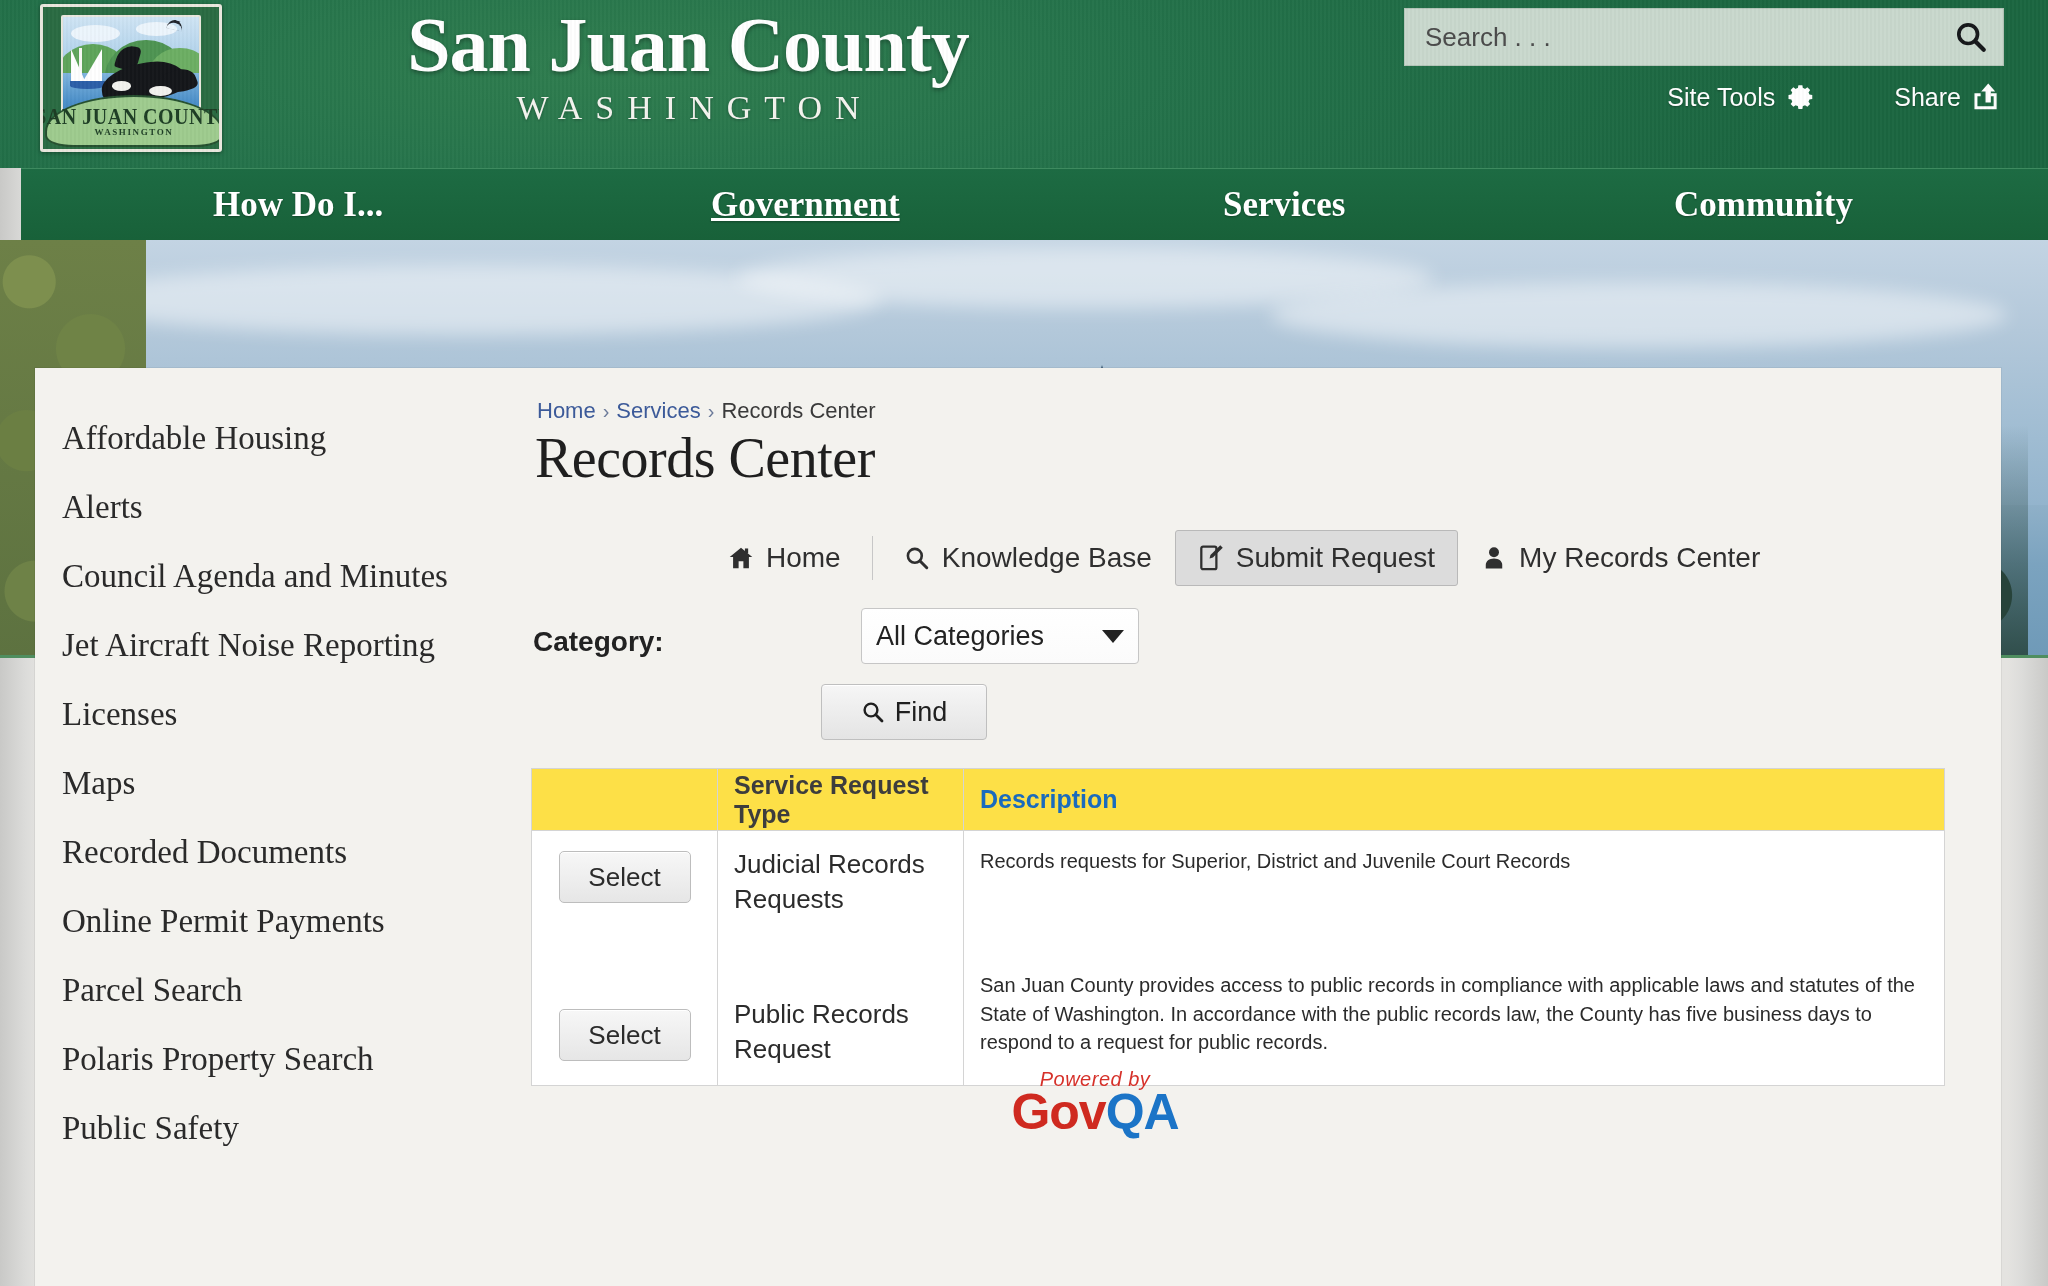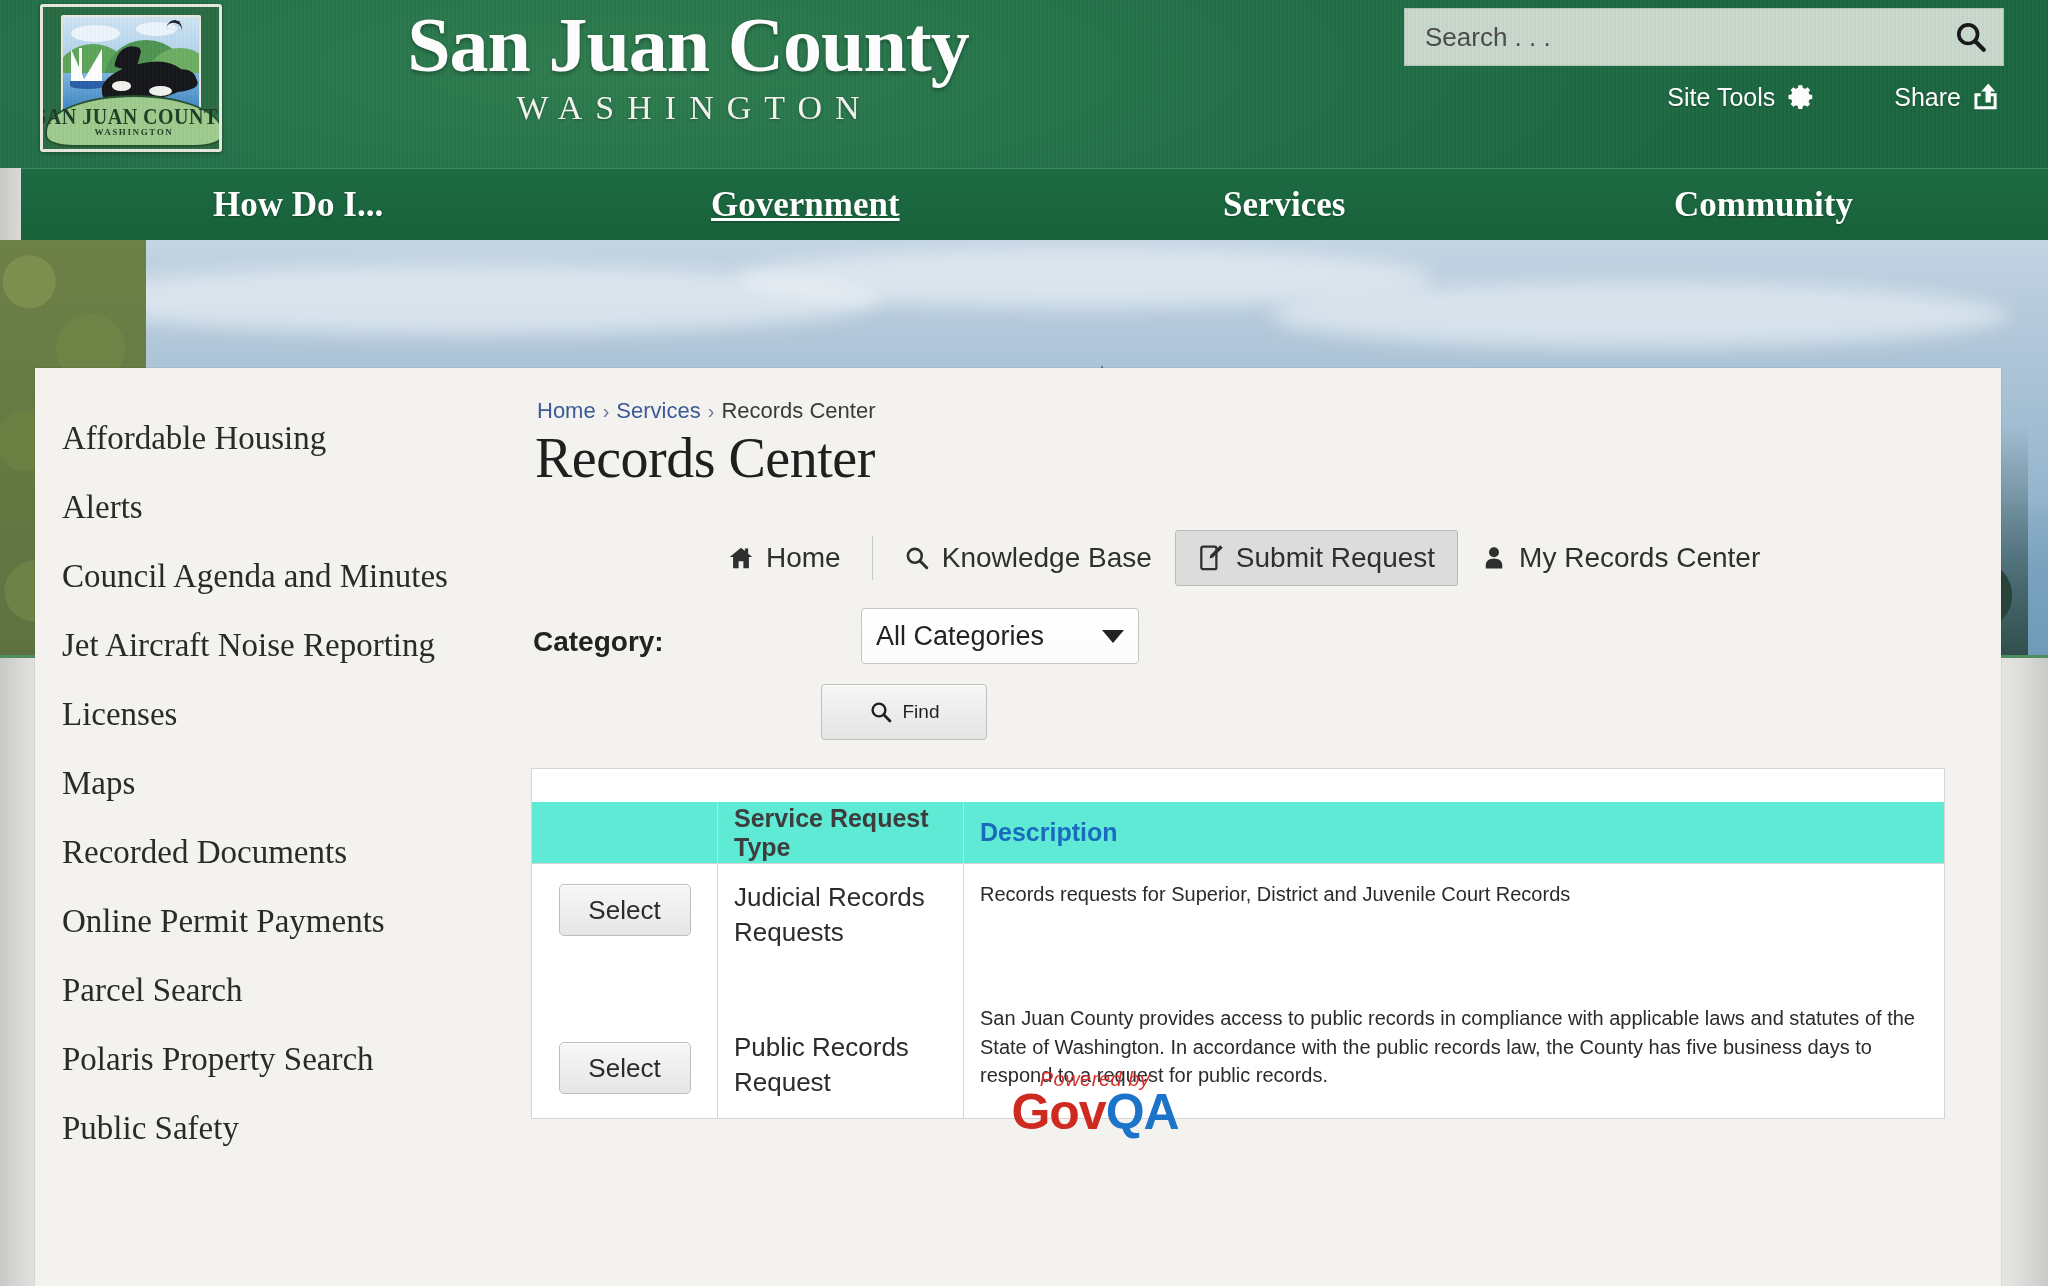--- a/index.html
+++ b/index.html
@@ -289,34 +289,34 @@
     border-left: 11px solid transparent;
     border-right: 11px solid transparent;
     border-top: 13px solid #222;
   }
   .find-btn {
     position:absolute; left: 316px; top: 316px;
     width: 166px; height: 56px;
     background: linear-gradient(#f6f6f6, #e4e4e4);
     border: 1px solid #bfbfbf; border-radius: 4px;
     display:flex; align-items:center; justify-content:center; gap:10px;
-    font-size: 19px; color: #1f1f1f; cursor: pointer;
+    font-size: 27px; color: #1f1f1f; cursor: pointer;
     box-shadow: inset 0 1px 0 #fff;
   }
 
   
   .rtable {
     position:absolute; left: 26px; top: 400px;
     width: 1414px;
     border: 1px solid #d4d4d4;
     background: #ffffff;
   }
   .rtable .thead {
-    display: flex; background: #5eead4; border-bottom: 1px solid #d4d4d4;
-    height: 62px; align-items: center; margin-top: 33px;
+    display: flex; background: #fde047; border-bottom: 1px solid #d4d4d4;
+    height: 62px; align-items: center;
   }
   .rtable .th {
     font-size: 25px; font-weight: bold; color: #3d3d3d;
     padding: 0 16px; height: 100%; display:flex; align-items:center;
   }
   .rtable .th.c0 { width: 186px; border-right: 1px solid #d4d4d4; }
   .rtable .th.c1 { width: 246px; border-right: 1px solid #d4d4d4; }
   .rtable .th.c2 { flex: 1; }
   .rtable .th.c2 span {
     color: #1a6bbd; cursor: pointer; font-weight: bold;

